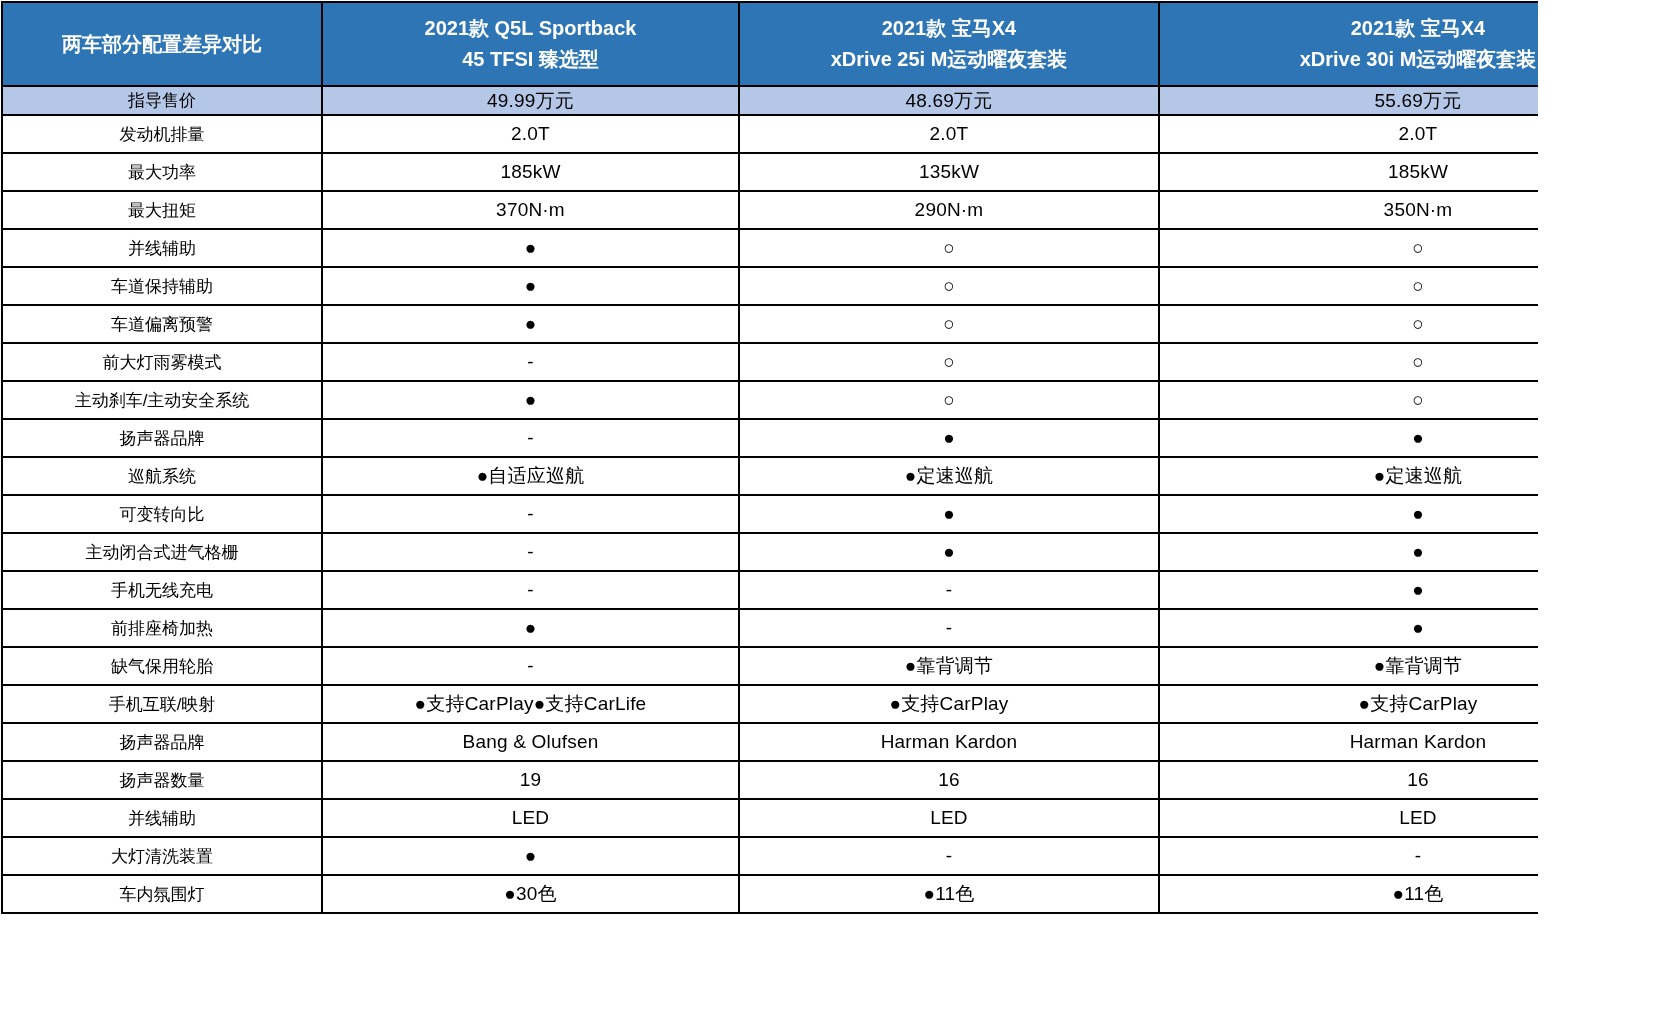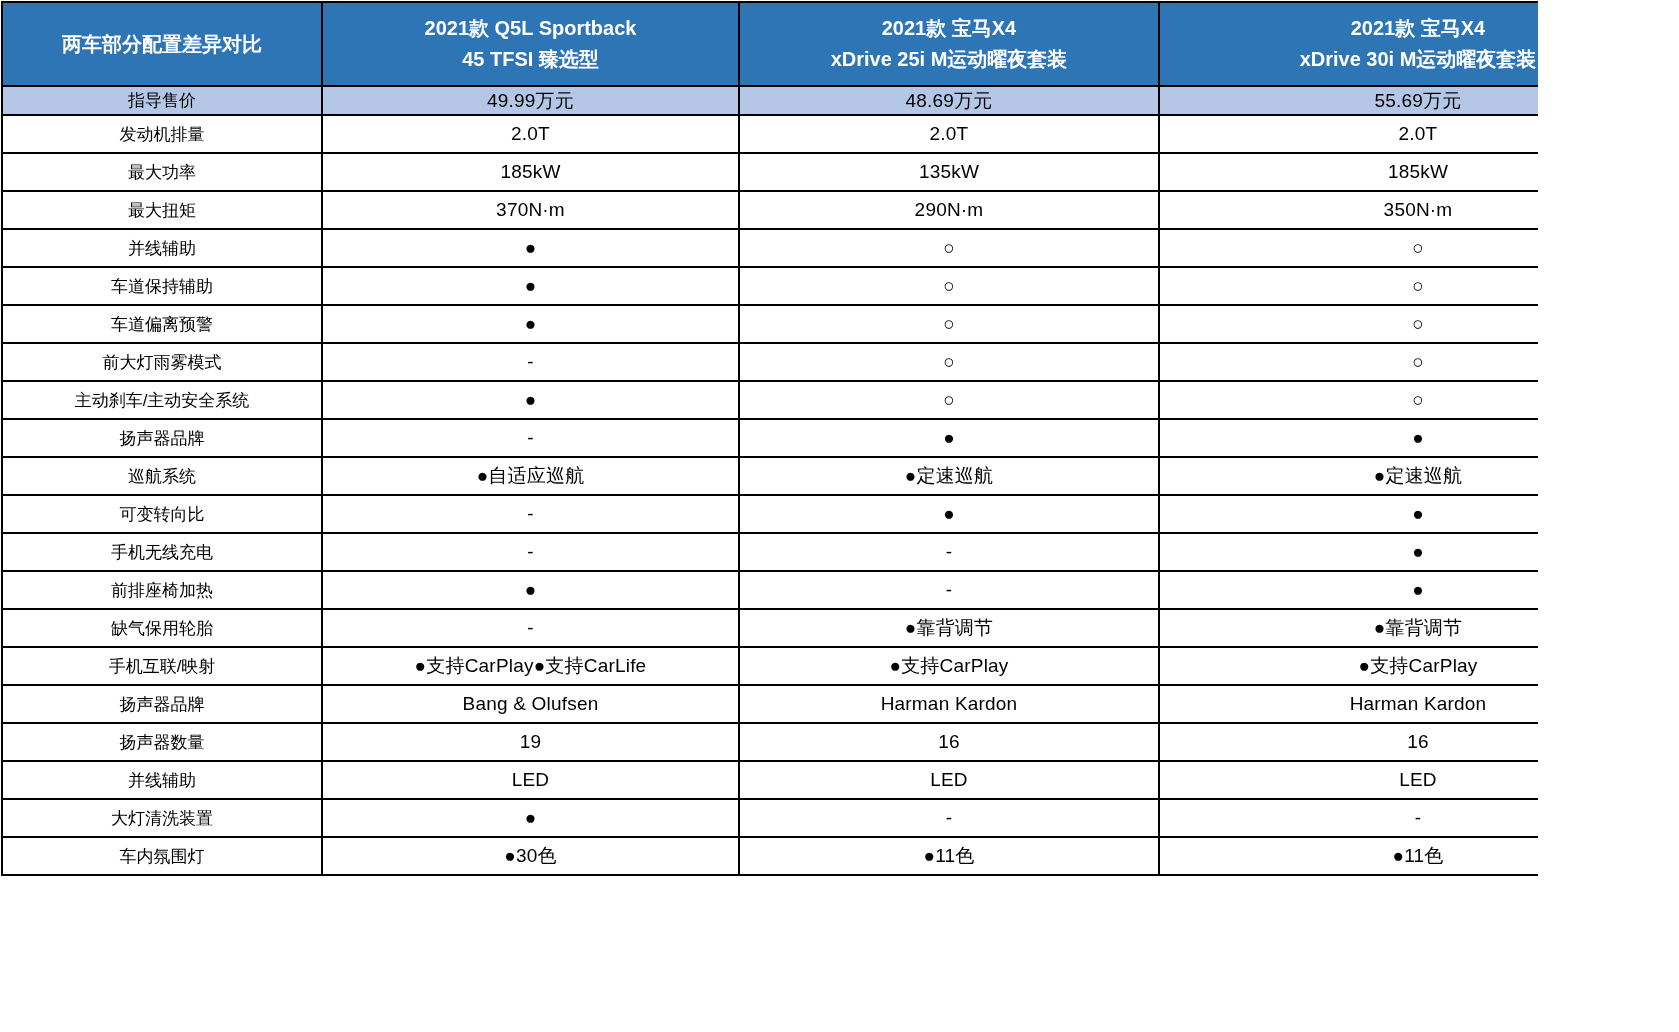--- a/index.html
+++ b/index.html
@@ -153,20 +153,26 @@
           <td class="value-cell">●定速巡航</td>
           <td class="value-cell">●定速巡航</td>
         </tr>
         <tr class="data-row">
           <td class="label-cell">可变转向比</td>
           <td class="value-cell">-</td>
           <td class="value-cell">●</td>
           <td class="value-cell">●</td>
         </tr>
         <tr class="data-row">
+          <td class="label-cell">主动闭合式进气格栅</td>
+          <td class="value-cell">-</td>
+          <td class="value-cell">●</td>
+          <td class="value-cell">●</td>
+        </tr>
+        <tr class="data-row">
           <td class="label-cell">手机无线充电</td>
           <td class="value-cell">-</td>
           <td class="value-cell">-</td>
           <td class="value-cell">●</td>
         </tr>
         <tr class="data-row">
           <td class="label-cell">前排座椅加热</td>
           <td class="value-cell">●</td>
           <td class="value-cell">-</td>
           <td class="value-cell">●</td>

